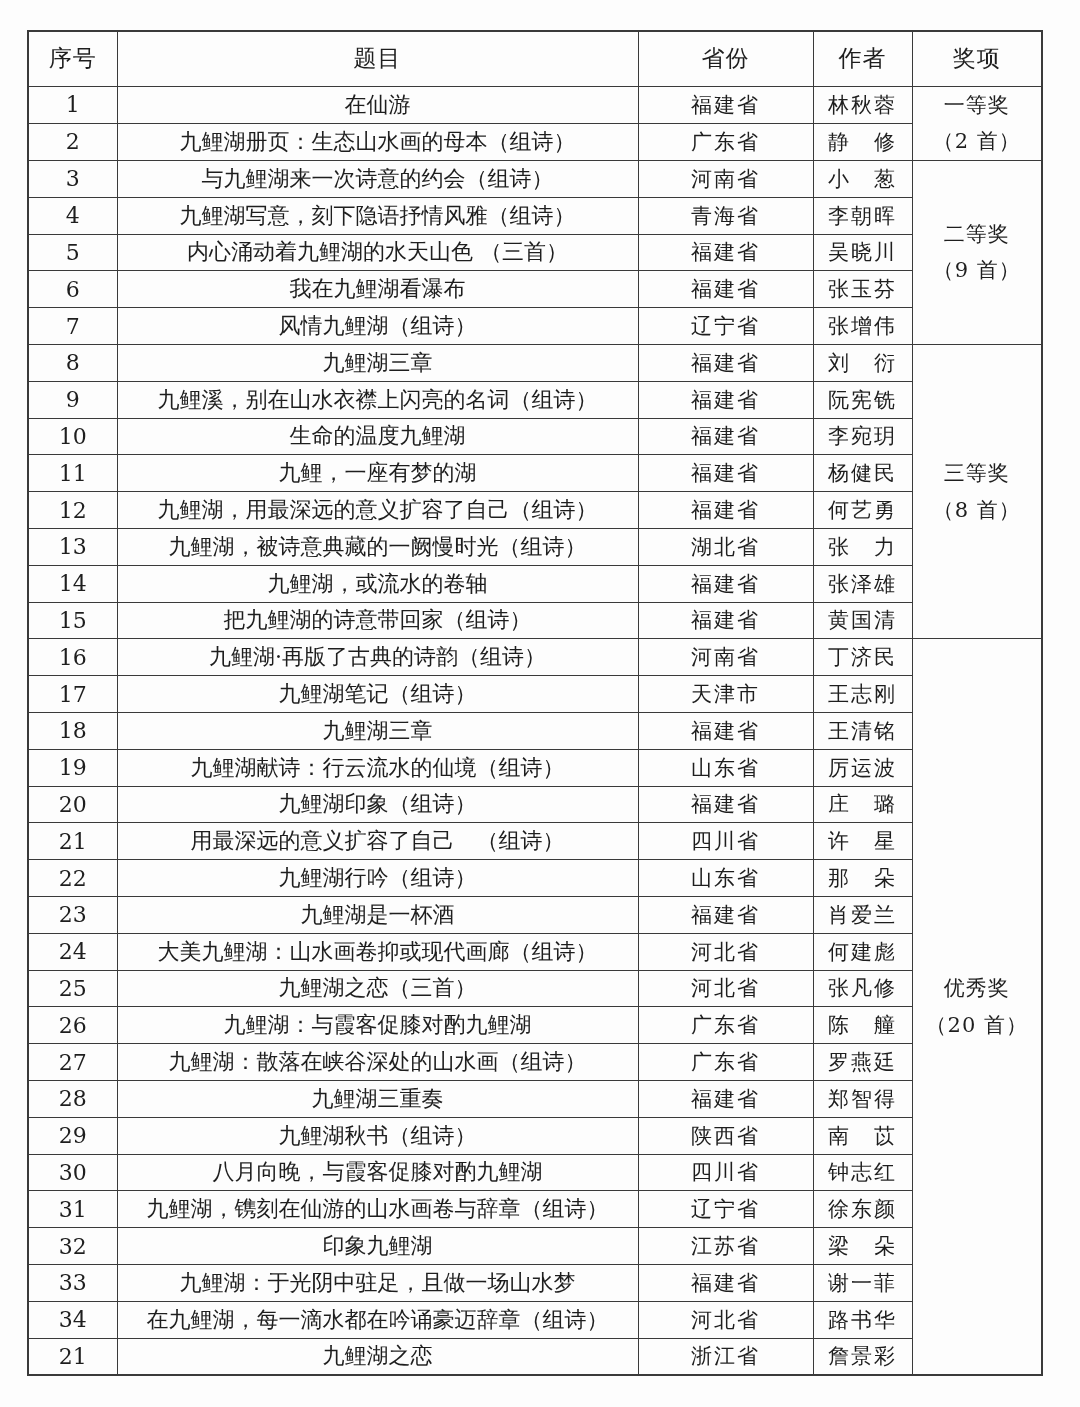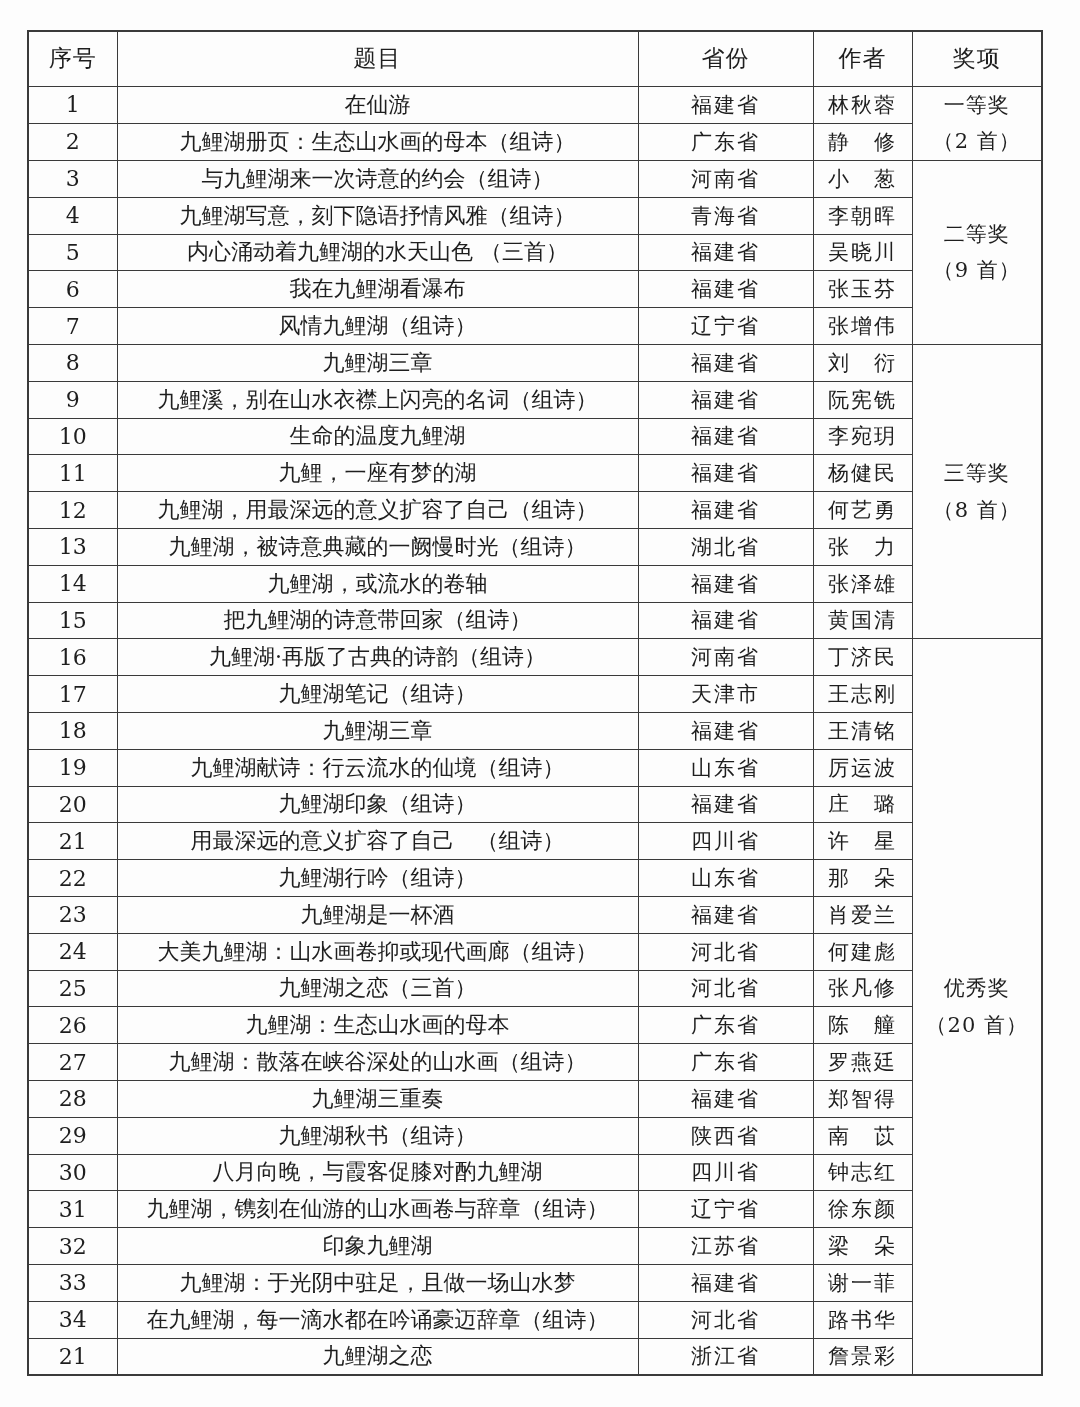--- a/index.html
+++ b/index.html
@@ -246,21 +246,21 @@
           <td class="author">何建彪</td>
         </tr>
         <tr>
           <td class="no">25</td>
           <td class="title">九鲤湖之恋（三首）</td>
           <td class="province">河北省</td>
           <td class="author">张凡修</td>
         </tr>
         <tr>
           <td class="no">26</td>
-          <td class="title">九鲤湖：生态山水画的母本</td>
+          <td class="title">九鲤湖：与霞客促膝对酌九鲤湖</td>
           <td class="province">广东省</td>
           <td class="author">陈　艟</td>
         </tr>
         <tr>
           <td class="no">27</td>
           <td class="title">九鲤湖：散落在峡谷深处的山水画（组诗）</td>
           <td class="province">广东省</td>
           <td class="author">罗燕廷</td>
         </tr>
         <tr>

